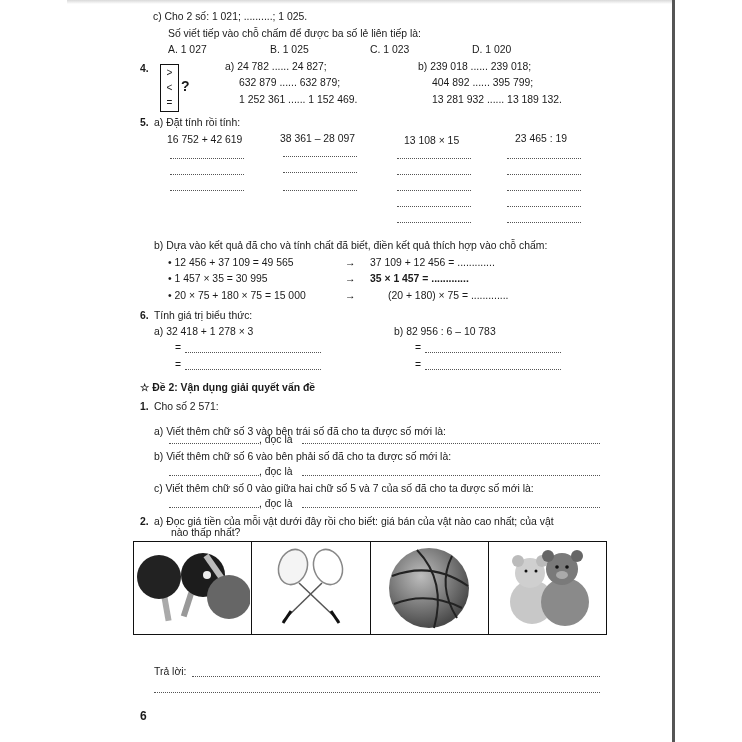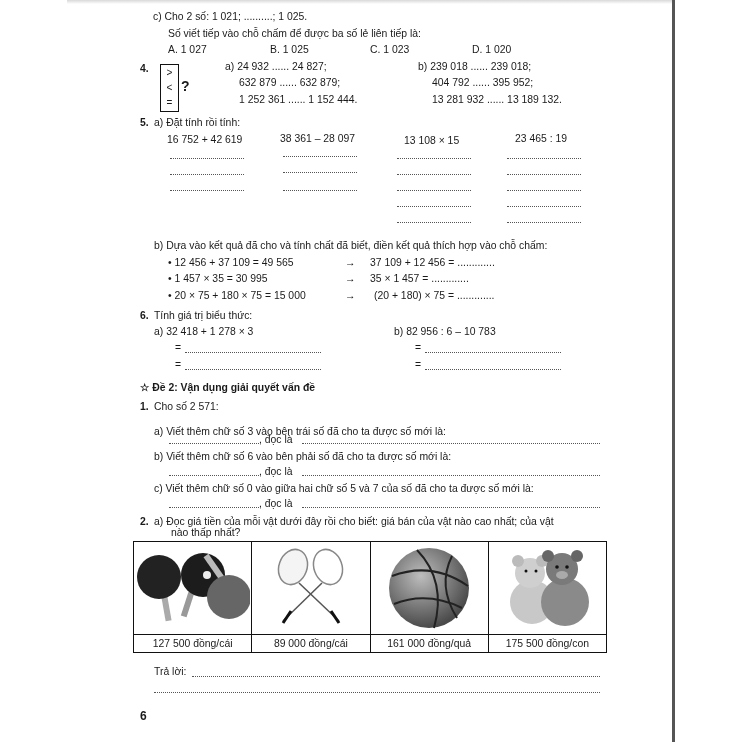--- a/index.html
+++ b/index.html
@@ -34,25 +34,25 @@
 <div class="abs" style="left:370px;top:44px;">C. 1 023</div>
 <div class="abs" style="left:472px;top:44px;">D. 1 020</div>
 
 <div class="abs b" style="left:140px;top:63px;">4.</div>
 <div class="qbox">
   <span style="top:2px;">&gt;</span>
   <span style="top:17px;">&lt;</span>
   <span style="top:32px;">=</span>
 </div>
 <div class="abs b" style="left:181px;top:78px;font-size:14px;line-height:16px;">?</div>
-<div class="abs" style="left:225px;top:61px;">a) 24 932 ...... 24 827;</div>
+<div class="abs" style="left:225px;top:61px;">a) 24 782 ...... 24 827;</div>
 <div class="abs" style="left:239px;top:77px;">632 879 ...... 632 879;</div>
-<div class="abs" style="left:239px;top:94px;">1 252 361 ...... 1 152 444.</div>
+<div class="abs" style="left:239px;top:94px;">1 252 361 ...... 1 152 469.</div>
 <div class="abs" style="left:418px;top:61px;">b) 239 018 ...... 239 018;</div>
-<div class="abs" style="left:432px;top:77px;">404 792 ...... 395 952;</div>
+<div class="abs" style="left:432px;top:77px;">404 892 ...... 395 799;</div>
 <div class="abs" style="left:432px;top:94px;">13 281 932 ...... 13 189 132.</div>
 
 <div class="abs b" style="left:140px;top:117px;">5.</div>
 <div class="abs" style="left:154px;top:117px;">a) Đặt tính rồi tính:</div>
 <div class="abs" style="left:167px;top:134px;">16 752 + 42 619</div>
 <div class="abs" style="left:280px;top:133px;">38 361 – 28 097</div>
 <div class="abs" style="left:404px;top:135px;">13 108 × 15</div>
 <div class="abs" style="left:515px;top:133px;">23 465 : 19</div>
 
 <div class="dots" style="left:170px;top:158px;width:74px;"></div>
@@ -71,24 +71,24 @@
 <div class="dots" style="left:507px;top:190px;width:74px;"></div>
 <div class="dots" style="left:507px;top:206px;width:74px;"></div>
 <div class="dots" style="left:507px;top:222px;width:74px;"></div>
 
 <div class="abs" style="left:154px;top:240px;">b) Dựa vào kết quả đã cho và tính chất đã biết, điền kết quả thích hợp vào chỗ chấm:</div>
 <div class="abs" style="left:168px;top:257px;"><span>• </span><span>12 456 + 37 109 = 49 565</span></div>
 <div class="abs" style="left:345px;top:257px;">→</div>
 <div class="abs" style="left:370px;top:257px;">37 109 + 12 456 = .............</div>
 <div class="abs" style="left:168px;top:273px;"><span>• </span><span>1 457 × 35 = 30 995</span></div>
 <div class="abs" style="left:345px;top:273px;">→</div>
-<div class="abs" style="left:370px;top:273px;">35 × 1 457 = .............</div>
+<div class="abs" style="left:370px;top:273px;font-weight:bold;">35 × 1 457 = .............</div>
 <div class="abs" style="left:168px;top:290px;"><span>• </span><span>20 × 75 + 180 × 75 = 15 000</span></div>
 <div class="abs" style="left:345px;top:290px;">→</div>
-<div class="abs" style="left:374px;top:290px;">(20 + 180) × 75 = .............</div>
+<div class="abs" style="left:388px;top:290px;">(20 + 180) × 75 = .............</div>
 
 <div class="abs b" style="left:140px;top:310px;">6.</div>
 <div class="abs" style="left:154px;top:310px;">Tính giá trị biểu thức:</div>
 <div class="abs" style="left:154px;top:326px;">a) 32 418 + 1 278 × 3</div>
 <div class="abs" style="left:394px;top:326px;">b) 82 956 : 6 – 10 783</div>
 <div class="abs" style="left:175px;top:342px;">=</div>
 <div class="dots" style="left:185px;top:352px;width:136px;"></div>
 <div class="abs" style="left:175px;top:359px;">=</div>
 <div class="dots" style="left:185px;top:369px;width:136px;"></div>
 <div class="abs" style="left:415px;top:342px;">=</div>
@@ -167,26 +167,20 @@
         <circle cx="58" cy="9" r="6" fill="#666"></circle>
         <circle cx="87" cy="9" r="6" fill="#666"></circle>
         <ellipse cx="72" cy="28" rx="6" ry="4" fill="#aaa"></ellipse>
         <circle cx="67" cy="20" r="1.8" fill="#111"></circle>
         <circle cx="77" cy="20" r="1.8" fill="#111"></circle>
         <circle cx="36" cy="24" r="1.5" fill="#111"></circle>
         <circle cx="46" cy="24" r="1.5" fill="#111"></circle>
       </svg>
     </td>
   </tr>
-  <tr>
-    <td class="price">127 500 đồng/cái</td>
-    <td class="price">89 000 đồng/cái</td>
-    <td class="price">161 000 đồng/quả</td>
-    <td class="price">175 500 đồng/con</td>
-  </tr>
 </tbody>
   </table>
 
 <div class="abs" style="left:154px;top:666px;">Trả lời:</div>
 <div class="dots" style="left:192px;top:676px;width:408px;"></div>
 <div class="dots" style="left:154px;top:692px;width:446px;"></div>
 
 <div class="abs b" style="left:140px;top:710px;font-size:12px;">6</div>
 
 </body></html>

